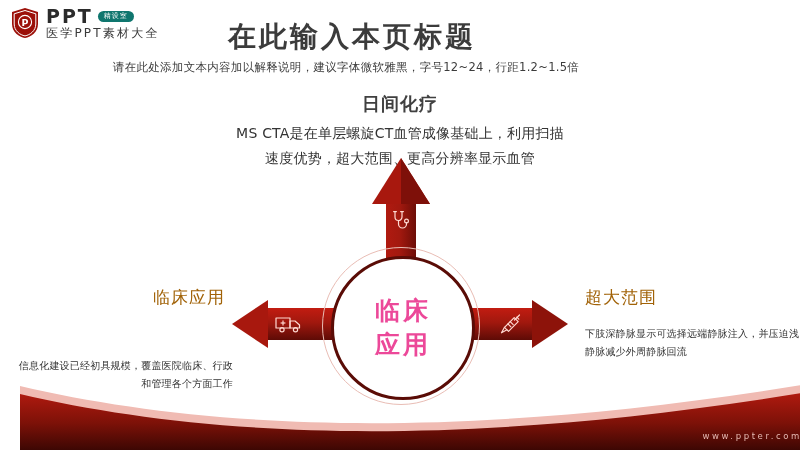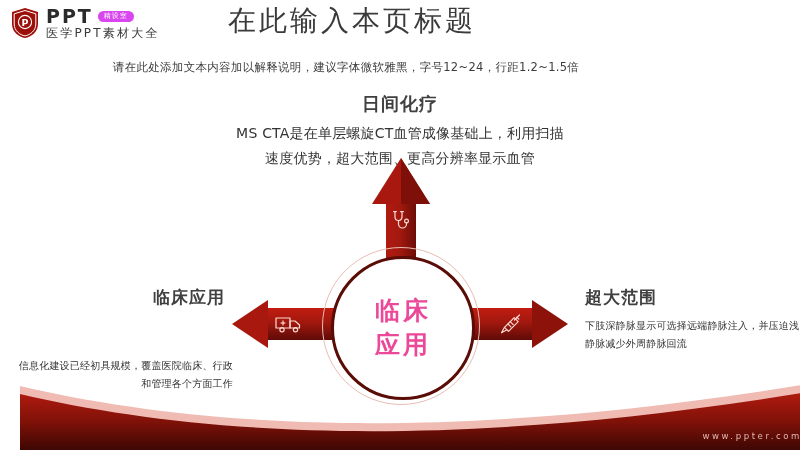--- a/index.html
+++ b/index.html
@@ -10,27 +10,27 @@
   }
   .slide{position:absolute;inset:0;background:#fff;overflow:hidden;}
 
   
   .logo{position:absolute;left:10px;top:7px;display:flex;align-items:center;gap:6px;}
   .logo-shield{width:30px;height:32px;position:relative;flex:none;}
   .logo-text-wrap{display:flex;flex-direction:column;gap:1px;}
   .logo-row1{display:flex;align-items:center;gap:5px;}
   .logo-ppt{font-size:19px;font-weight:bold;color:#2b2b2b;letter-spacing:2px;
             line-height:1;font-family:"DejaVu Sans",sans-serif;}
-  .logo-badge{background:#d946ef;color:#fff;font-size:7px;padding:2px 6px;border-radius:7px;
+  .logo-badge{background:#0f766e;color:#fff;font-size:7px;padding:2px 6px;border-radius:7px;
               letter-spacing:1px;line-height:1;white-space:nowrap;}
   .logo-sub{font-size:12px;color:#3a3a3a;letter-spacing:2.2px;line-height:1;white-space:nowrap;}
 
   
-  .page-title{position:absolute;top:4px;left:0;width:704px;text-align:center;
-    font-size:28px;font-weight:normal;color:#3b3b3b;letter-spacing:3px;line-height:1.2;}
+  .page-title{position:absolute;top:20px;left:0;width:704px;text-align:center;
+    font-size:28px;font-weight:bold;color:#3b3b3b;letter-spacing:3px;line-height:1.2;}
   .page-sub{position:absolute;top:60px;left:0;width:692px;text-align:center;
     font-size:11.5px;color:#3c3c3c;letter-spacing:0.3px;}
 
   
   .top-block{position:absolute;top:92px;left:230px;width:340px;text-align:center;}
   .top-head{font-size:18px;font-weight:bold;color:#404040;letter-spacing:1px;margin-bottom:5px;}
   .top-body{font-size:14px;color:#333;line-height:1.75;letter-spacing:0.2px;}
 
   
   .arrow{position:absolute;}
@@ -68,21 +68,21 @@
     border-radius:50%;border:1.5px solid #e9bdb5;background:transparent;}
   .circle-inner{position:absolute;left:331px;top:256px;width:138px;height:138px;
     border-radius:50%;border:3px solid #5a0c06;background:#ffffff;
     display:flex;flex-direction:column;align-items:center;justify-content:center;}
   .circle-line{font-size:25px;font-weight:bold;color:#ec4899;letter-spacing:3px;line-height:1.35;}
 
   
   .side-block{position:absolute;width:215px;}
   .side-left{left:18px;top:286px;text-align:left;}
   .side-right{left:585px;top:286px;text-align:left;}
-  .side-head{font-size:17px;font-weight:bold;color:#404040;letter-spacing:1px;margin-bottom:8px;}
+  .side-head{font-size:17px;font-weight:normal;color:#a16207;letter-spacing:1px;margin-bottom:16px;}
   .side-left .side-head{text-align:right;padding-right:8px;}
   .side-body{font-size:10px;color:#333;line-height:1.8;letter-spacing:0.2px;}
   .side-left .side-body{text-align:right;margin-top:48px;}
 
   
   .footer{position:absolute;left:0;bottom:0;width:800px;height:70px;overflow:hidden;padding-left:20px;}
   .footer svg{display:block;width:800px;height:70px;}
   .footer-url{position:absolute;right:18px;bottom:9px;font-size:8.5px;color:#e3b7b0;
     letter-spacing:2.6px;z-index:3;}
 </style>

